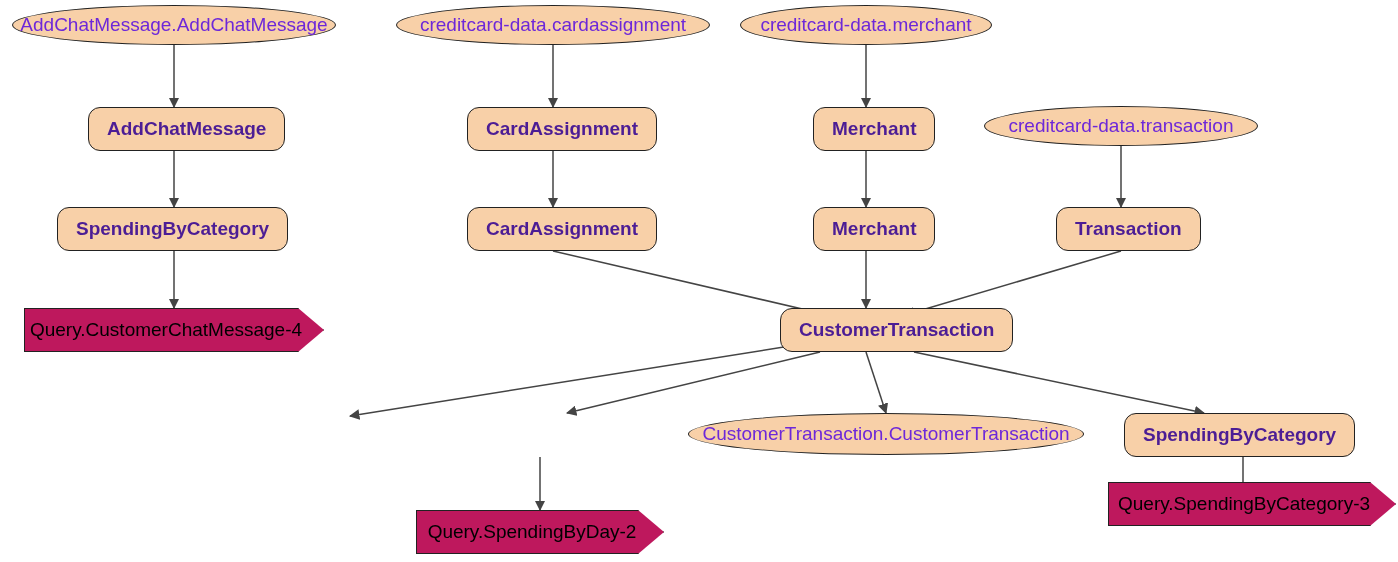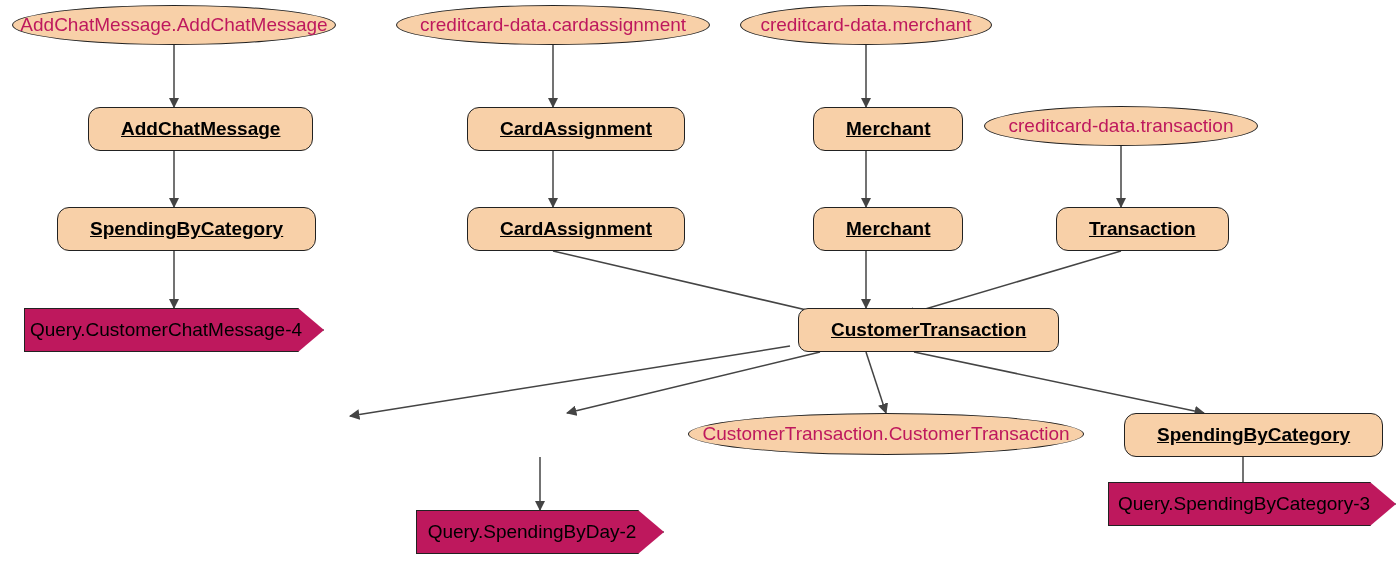--- a/index.html
+++ b/index.html
@@ -33,32 +33,31 @@
     white-space: nowrap;
     pointer-events: auto;
   }
   .ellipse {
     background: #f8d0a8;
     border: 1px solid #222;
     border-radius: 50%;
     padding: 0 18px;
     font-size: 19px;
     font-weight: 400;
-    color: #be185d;
+    color: #6d28d9;
   }
   .rect {
     background: #f8d0a8;
     border: 1px solid #222;
     border-radius: 12px;
-    padding: 0 32px;
+    padding: 0 18px;
     font-size: 19px;
     font-weight: 700;
-    color: #000000;
+    color: #4c1d95;
     height: 44px;
-    text-decoration: underline;
   }
   .arrow {
     background: #be185d;
     border: 1px solid #222;
     font-size: 19px;
     font-weight: 400;
     color: #000;
     height: 44px;
     padding-left: 12px;
     padding-right: 28px;
@@ -138,21 +137,21 @@
   <div class="rect" style="left:813px; top:207px;">
     <span>Merchant</span>
   </div>
   <div class="rect" style="left:1056px; top:207px;">
     <span>Transaction</span>
   </div>
 
   <div class="arrow" style="left:24px; top:308px; width:300px;">
     <span>Query.CustomerChatMessage-4</span>
   </div>
-  <div class="rect" style="left:798px; top:308px;border-radius:10px;">
+  <div class="rect" style="left:780px; top:308px;">
     <span>CustomerTransaction</span>
   </div>
 
   <div class="ellipse" style="left:688px; top:413px; width:396px; height:42px;">
     <span>CustomerTransaction.CustomerTransaction</span>
   </div>
   <div class="rect" style="left:1124px; top:413px;">
     <span>SpendingByCategory</span>
   </div>
 

